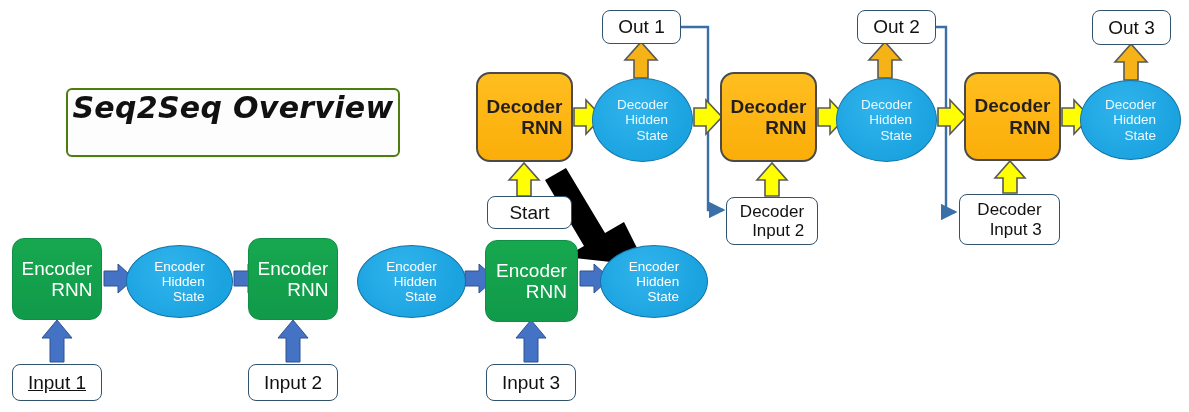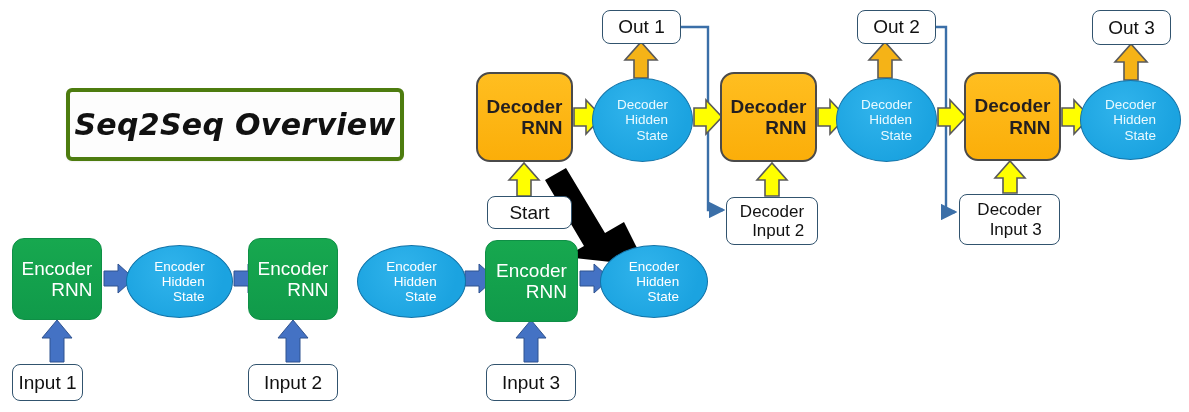--- a/index.html
+++ b/index.html
@@ -19,22 +19,22 @@
            font-size:19px;font-weight:bold;}
   .ellipse{background:#29ABE2;background:radial-gradient(circle at 42% 35%,#31b4ec 0%,#1ba3e0 70%);
            border:1.5px solid #1273a8;border-radius:50%;color:#ffffff;
            font-size:13.5px;}
   .ellipse.dec{color:#eafaff;}
   .wbox{background:#ffffff;border:1.6px solid #31536e;border-radius:8px;
         color:#111111;font-size:19px;}
   .wbox.two{font-size:17px;}
 
   .title-box{position:absolute;left:66px;top:88px;width:330px;height:65px;
-             background:#fdfdfd;border:4px solid #4d7c0f;border-radius:6px;
-             display:flex;align-items:center;justify-content:center;
+             background:#fdfdfd;border:2px solid #4d7c0f;border-radius:6px;
+             display:flex;justify-content:center;
              box-shadow:0 1px 2px rgba(0,0,0,.06);}
   .title-box span{font-family:"DejaVu Sans",sans-serif;font-size:30px;
              font-style:italic;font-weight:bold;color:#111;letter-spacing:.3px;}
 
   svg.layer{position:absolute;left:0;top:0;width:1189px;height:412px;
             pointer-events:none;overflow:visible;}
   .lbl2{display:block;}
 </style>
 </head>
 <body>
@@ -201,21 +201,21 @@
     </div>
   </div>
   <div class="node ellipse" style="left:600px;top:245px;width:108px;height:73px;">
     <div>
       <span class="lbl2">Encoder</span>
       <span class="lbl2">Hidden</span>
       <span class="lbl2">State</span>
     </div>
   </div>
 
-  <div class="node wbox" style="left:12px;top:364px;width:71px;height:37px;">
+  <div class="node wbox" style="left:12px;top:364px;width:90px;height:37px;text-decoration:underline;">
     <span>Input 1</span>
   </div>
   <div class="node wbox" style="left:248px;top:364px;width:90px;height:37px;">
     <span>Input 2</span>
   </div>
   <div class="node wbox" style="left:486px;top:364px;width:90px;height:37px;">
     <span>Input 3</span>
   </div>
 
 </div>

